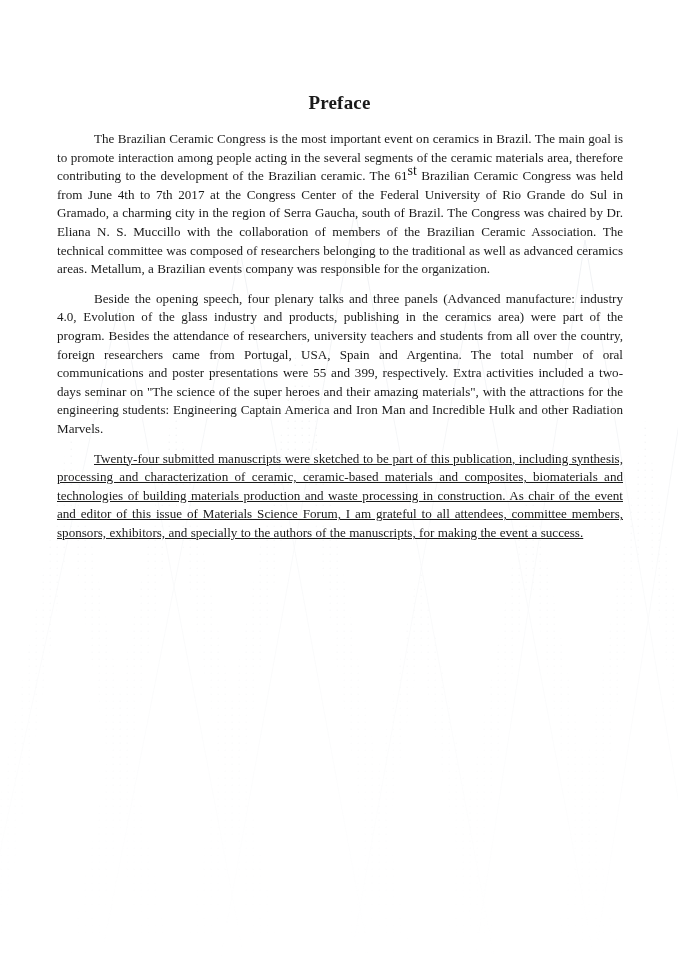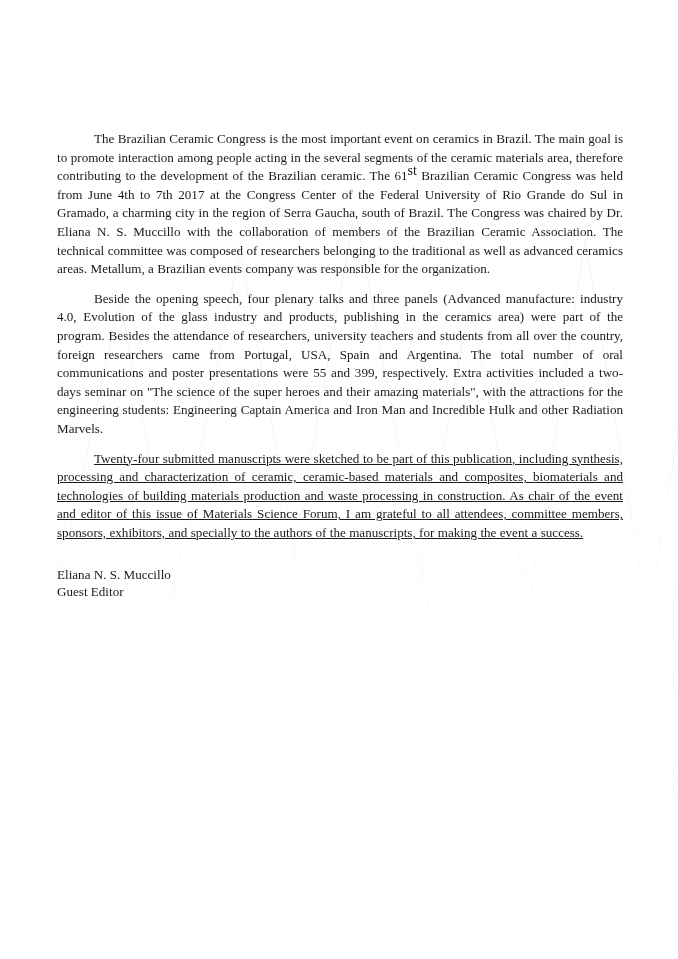--- a/index.html
+++ b/index.html
@@ -129,25 +129,22 @@
       <use href="#chevrons" fill="url(#dotgrid)"></use>
     </g>
     <g opacity="0.75" stroke="#eceef1">
       <use href="#thinlines"></use>
     </g>
   </g>
 </svg>
 
 <div class="page">
 
+  <h1 class="doc-title">Preface</h1>
 
   <div class="body-block">
     <p class="para">The Brazilian Ceramic Congress is the most important event on ceramics in Brazil. The main goal is to promote interaction among people acting in the several segments of the ceramic materials area, therefore contributing to the development of the Brazilian ceramic. The 61<sup class="ord">st</sup> Brazilian Ceramic Congress was held from June 4th to 7th 2017 at the Congress Center of the Federal University of Rio Grande do Sul in Gramado, a charming city in the region of Serra Gaucha, south of Brazil. The Congress was chaired by Dr. Eliana N. S. Muccillo with the collaboration of members of the Brazilian Ceramic Association. The technical committee was composed of researchers belonging to the traditional as well as advanced ceramics areas. Metallum, a Brazilian events company was responsible for the organization.</p>
     <p class="para">Beside the opening speech, four plenary talks and three panels (Advanced manufacture: industry 4.0, Evolution of the glass industry and products, publishing in the ceramics area) were part of the program. Besides the attendance of researchers, university teachers and students from all over the country, foreign researchers came from Portugal, USA, Spain and Argentina. The total number of oral communications and poster presentations were 55 and 399, respectively. Extra activities included a two-days seminar on "The science of the super heroes and their amazing materials", with the attractions for the engineering students: Engineering Captain America and Iron Man and Incredible Hulk and other Radiation Marvels.</p>
     <p class="para">Twenty-four submitted manuscripts were sketched to be part of this publication, including synthesis, processing and characterization of ceramic, ceramic-based materials and composites, biomaterials and technologies of building materials production and waste processing in construction. As chair of the event and editor of this issue of Materials Science Forum, I am grateful to all attendees, committee members, sponsors, exhibitors, and specially to the authors of the manuscripts, for making the event a success.</p>
   </div>
 
-  <div class="signature">
-    <div>Eliana N. S. Muccillo</div>
-    <div>Guest Editor</div>
-  </div>
 
 </div>
 
 </body></html>

